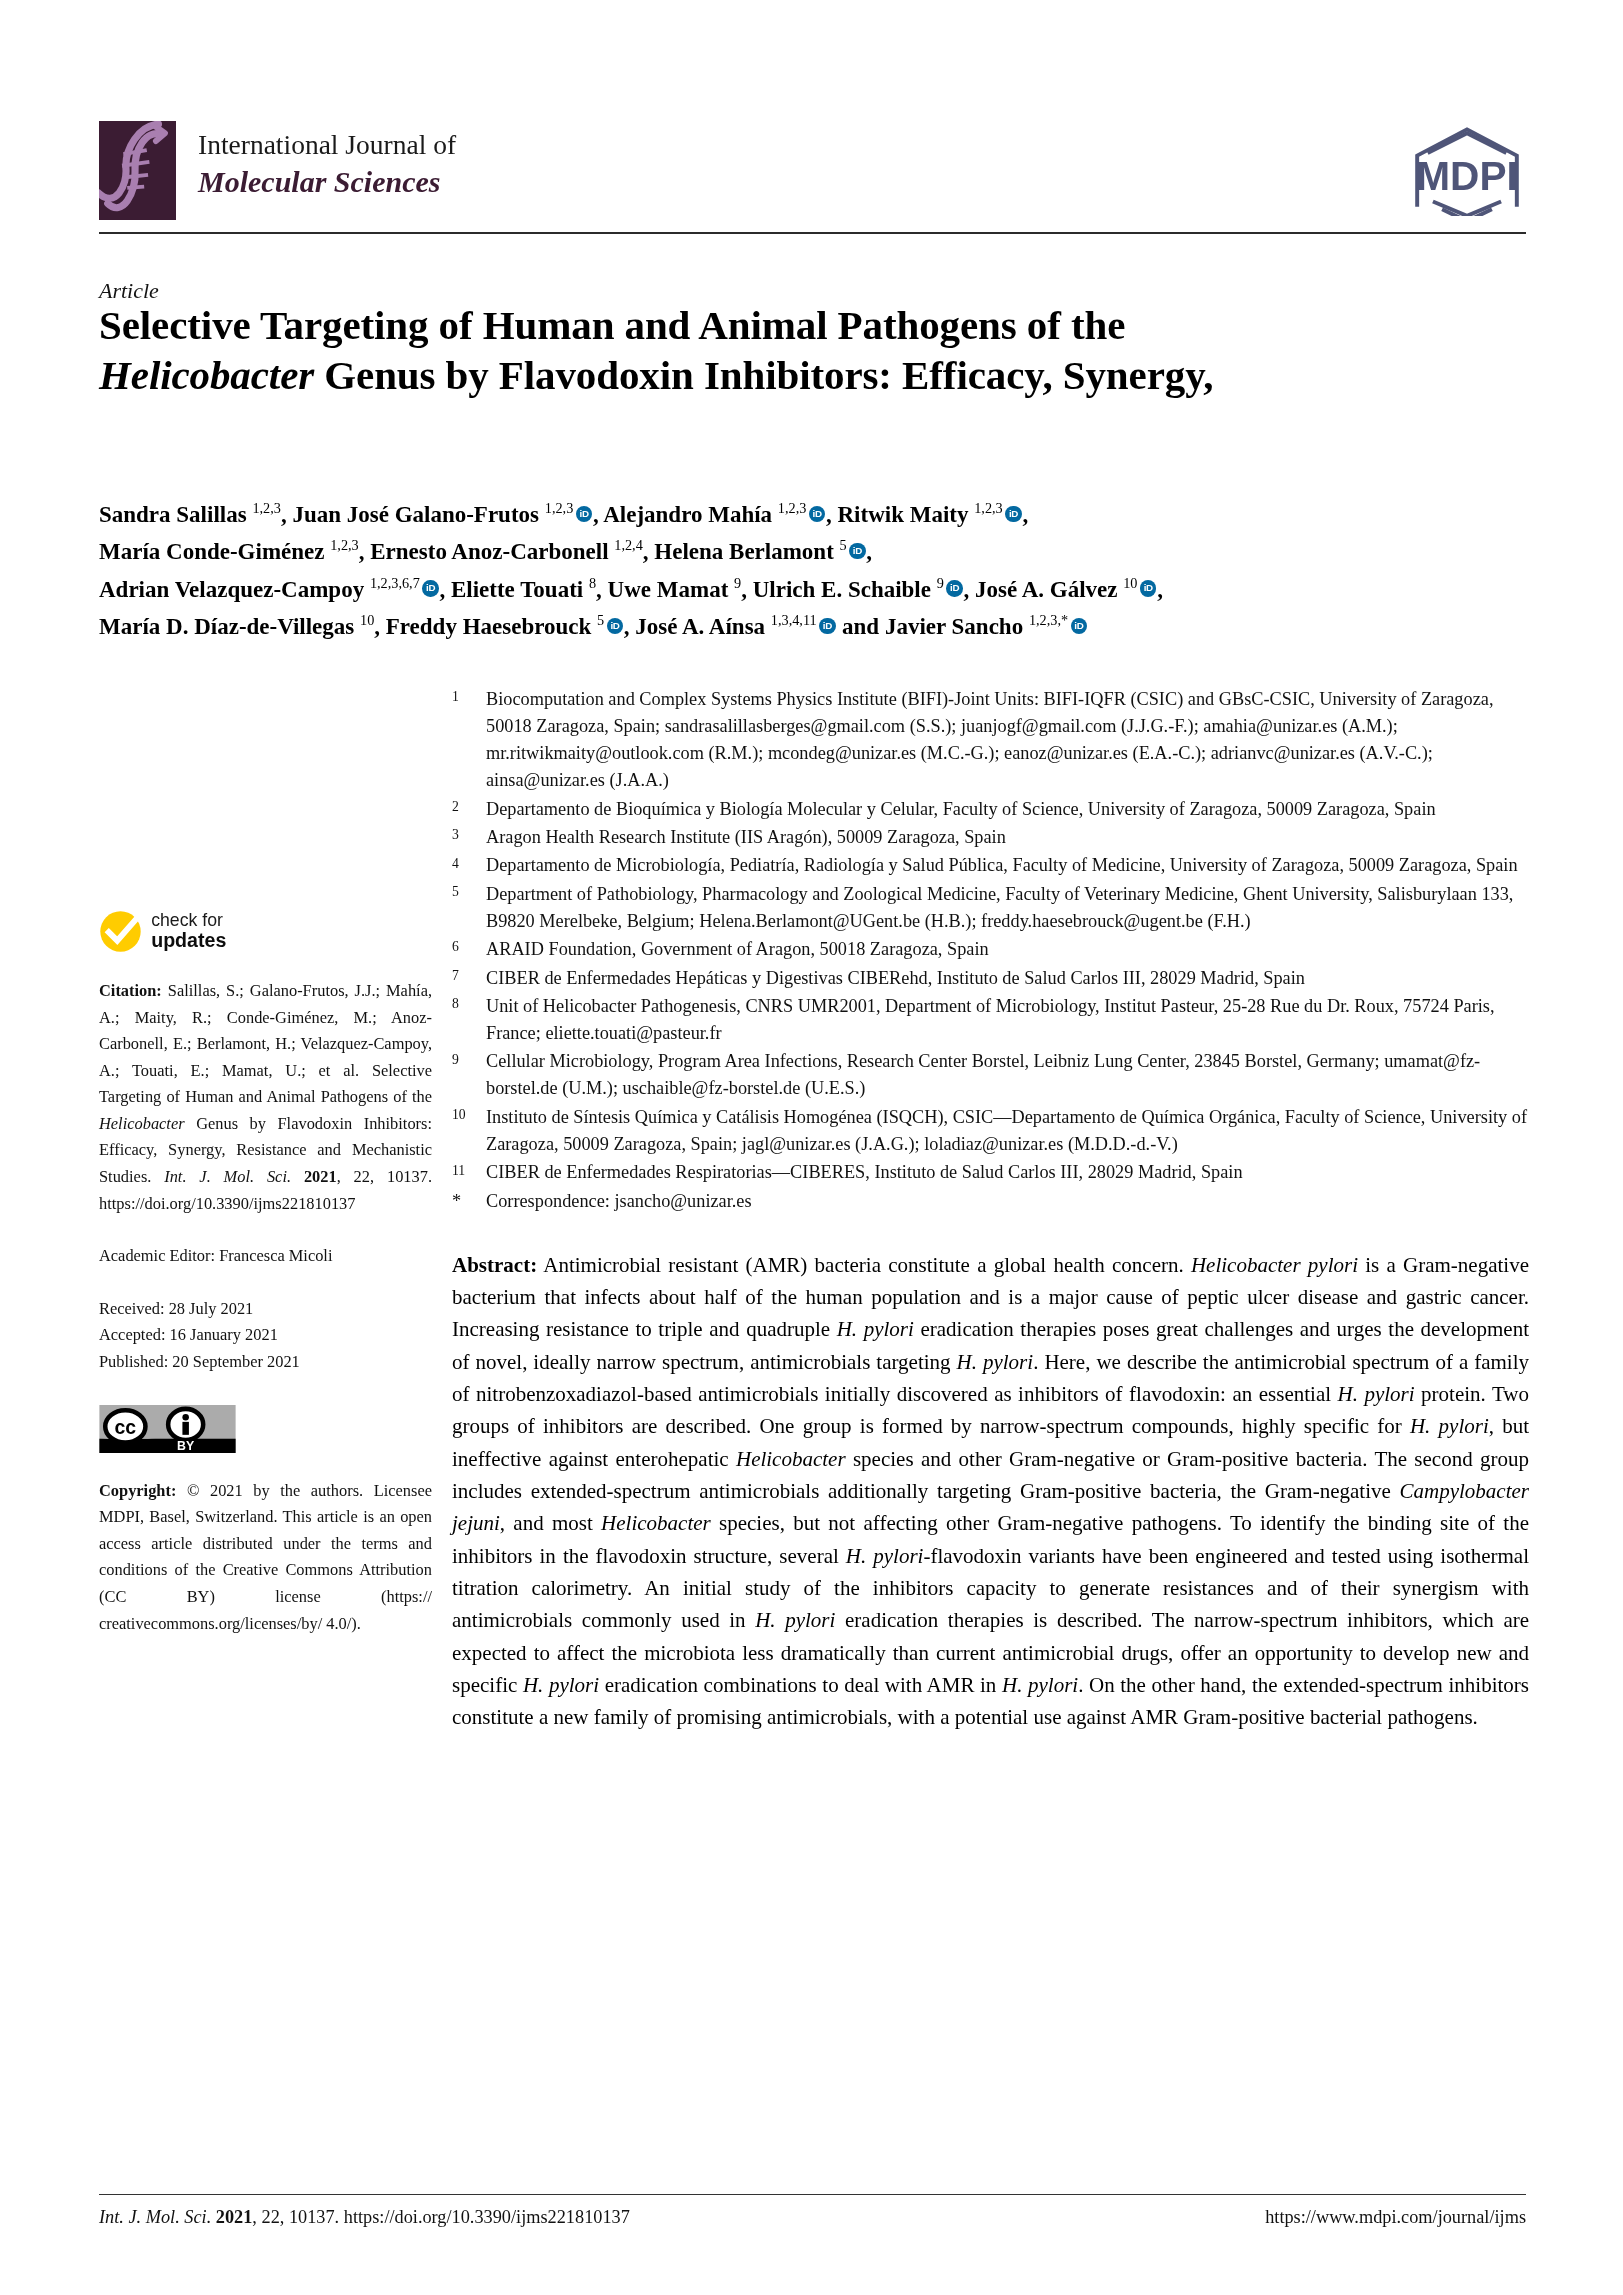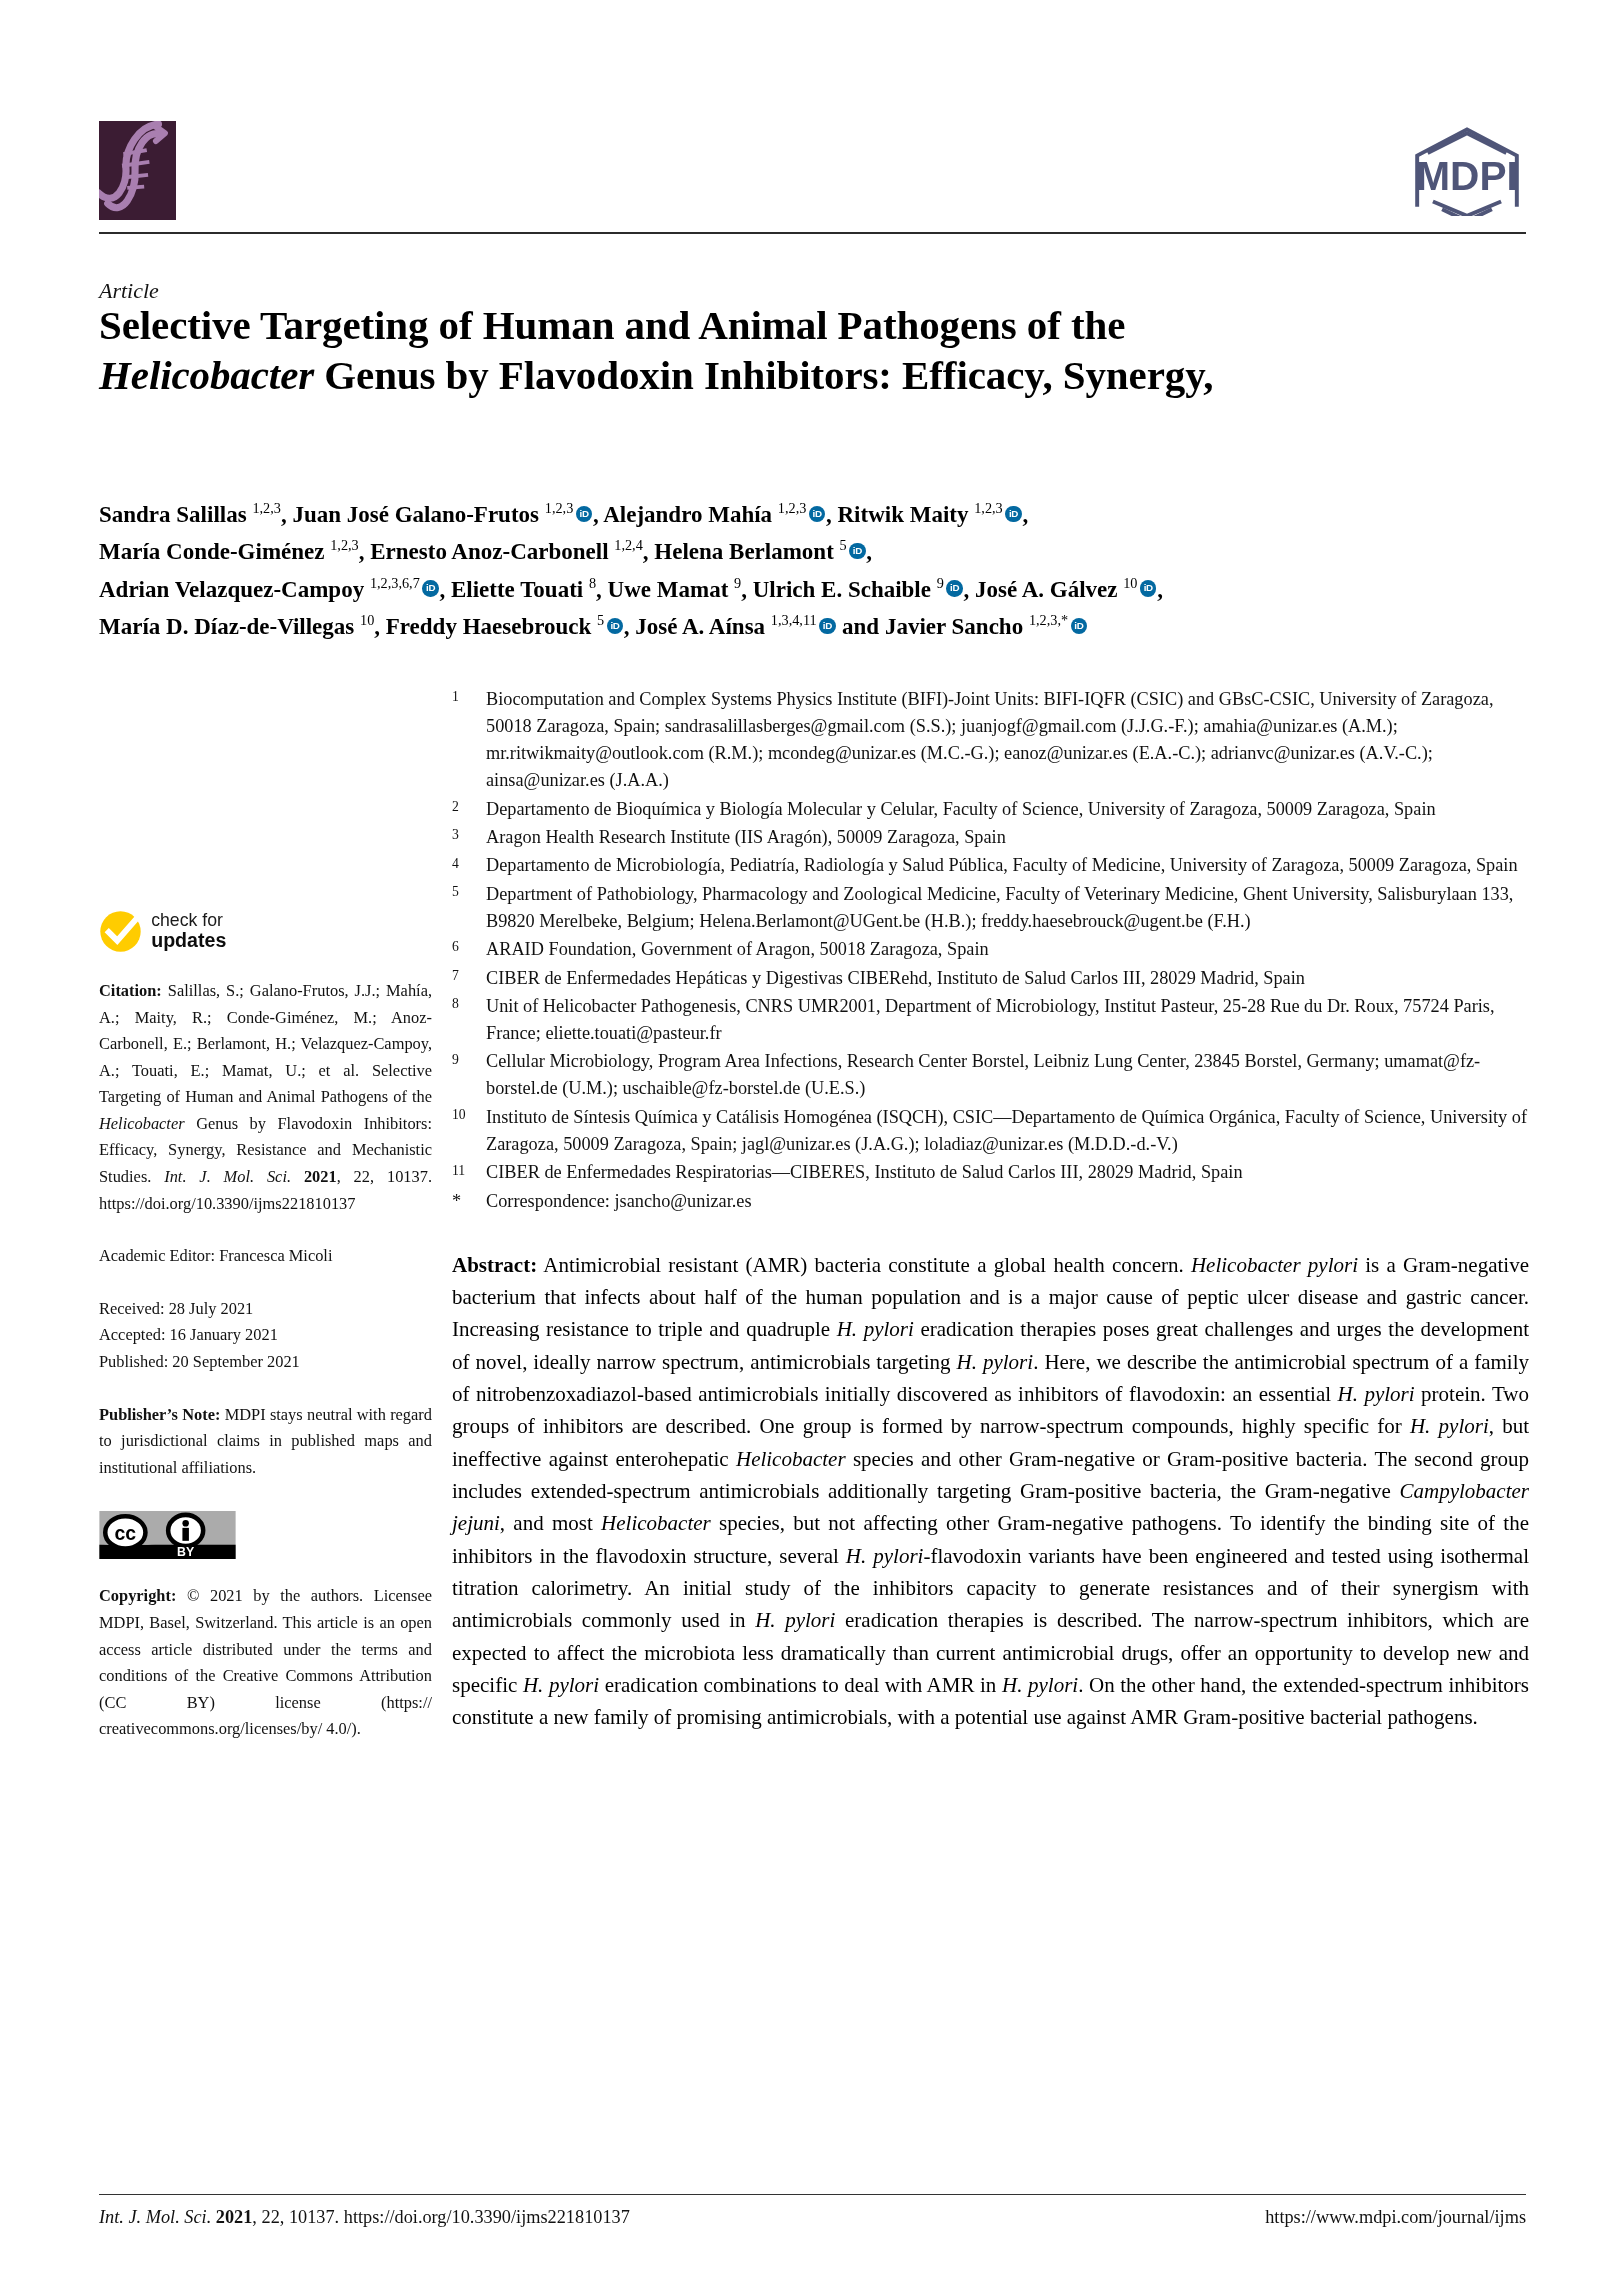--- a/index.html
+++ b/index.html
@@ -95,20 +95,24 @@
         <g stroke="#A97FB0" stroke-width="6">
           <line x1="42" y1="52" x2="78" y2="46"></line>
           <line x1="40" y1="70" x2="82" y2="64"></line>
           <line x1="42" y1="88" x2="80" y2="84"></line>
           <line x1="48" y1="104" x2="74" y2="102"></line>
         </g>
         <path d="M92,10 L106,20 L92,32" fill="none" stroke="#A97FB0" stroke-width="9" stroke-linecap="round" stroke-linejoin="round"></path>
       </svg>
     </div>
 
+    <div class="journal-title">
+      <div class="jt-line1">International Journal of</div>
+      <div class="jt-line2">Molecular Sciences</div>
+    </div>
 
     <div class="mdpi-logo">
       <svg width="118" height="92" viewBox="0 0 180 140">
         <g fill="none" stroke="#4F5578" stroke-width="6">
           <polyline points="14,126 14,48 90,8 166,48 166,126"></polyline>
           <polyline points="30,44 90,14 150,44"></polyline>
           <polyline points="38,118 90,140 142,118"></polyline>
           <polyline points="52,130 90,148 128,130"></polyline>
         </g>
         <text x="90" y="100" text-anchor="middle" font-family="Liberation Sans, sans-serif" font-size="62" font-weight="bold" fill="#4F5578">MDPI</text>
@@ -149,23 +153,20 @@
     </div>
 
     <div class="sb-block">Academic Editor: Francesca Micoli</div>
 
     <div class="sb-tight">
       <div>Received: 28 July 2021</div>
       <div>Accepted: 16 January 2021</div>
       <div>Published: 20 September 2021</div>
     </div>
 
-    <div class="sb-block">
-      <b>Publisher’s Note:</b><span> MDPI stays neutral with regard to jurisdictional claims in published maps and institutional affiliations.</span>
-    </div>
 
     <svg class="cc-badge" viewBox="0 0 210 74" style="font-size:25px">
       <rect x="0" y="0" width="210" height="74" fill="#ABABAB"></rect>
       <rect x="0" y="52" width="210" height="22" fill="#000000"></rect>
       <path d="M0,52 C18,52 28,44 44,44 C60,44 70,52 86,52 L0,52 Z" fill="#ABABAB"></path>
       <g>
         <ellipse cx="40" cy="33" rx="31" ry="25" fill="#ffffff" stroke="#000" stroke-width="7"></ellipse>
         <text x="40" y="44" text-anchor="middle" font-family="Liberation Sans, sans-serif" font-size="30" font-weight="bold" fill="#000">cc</text>
       </g>
       <g>

